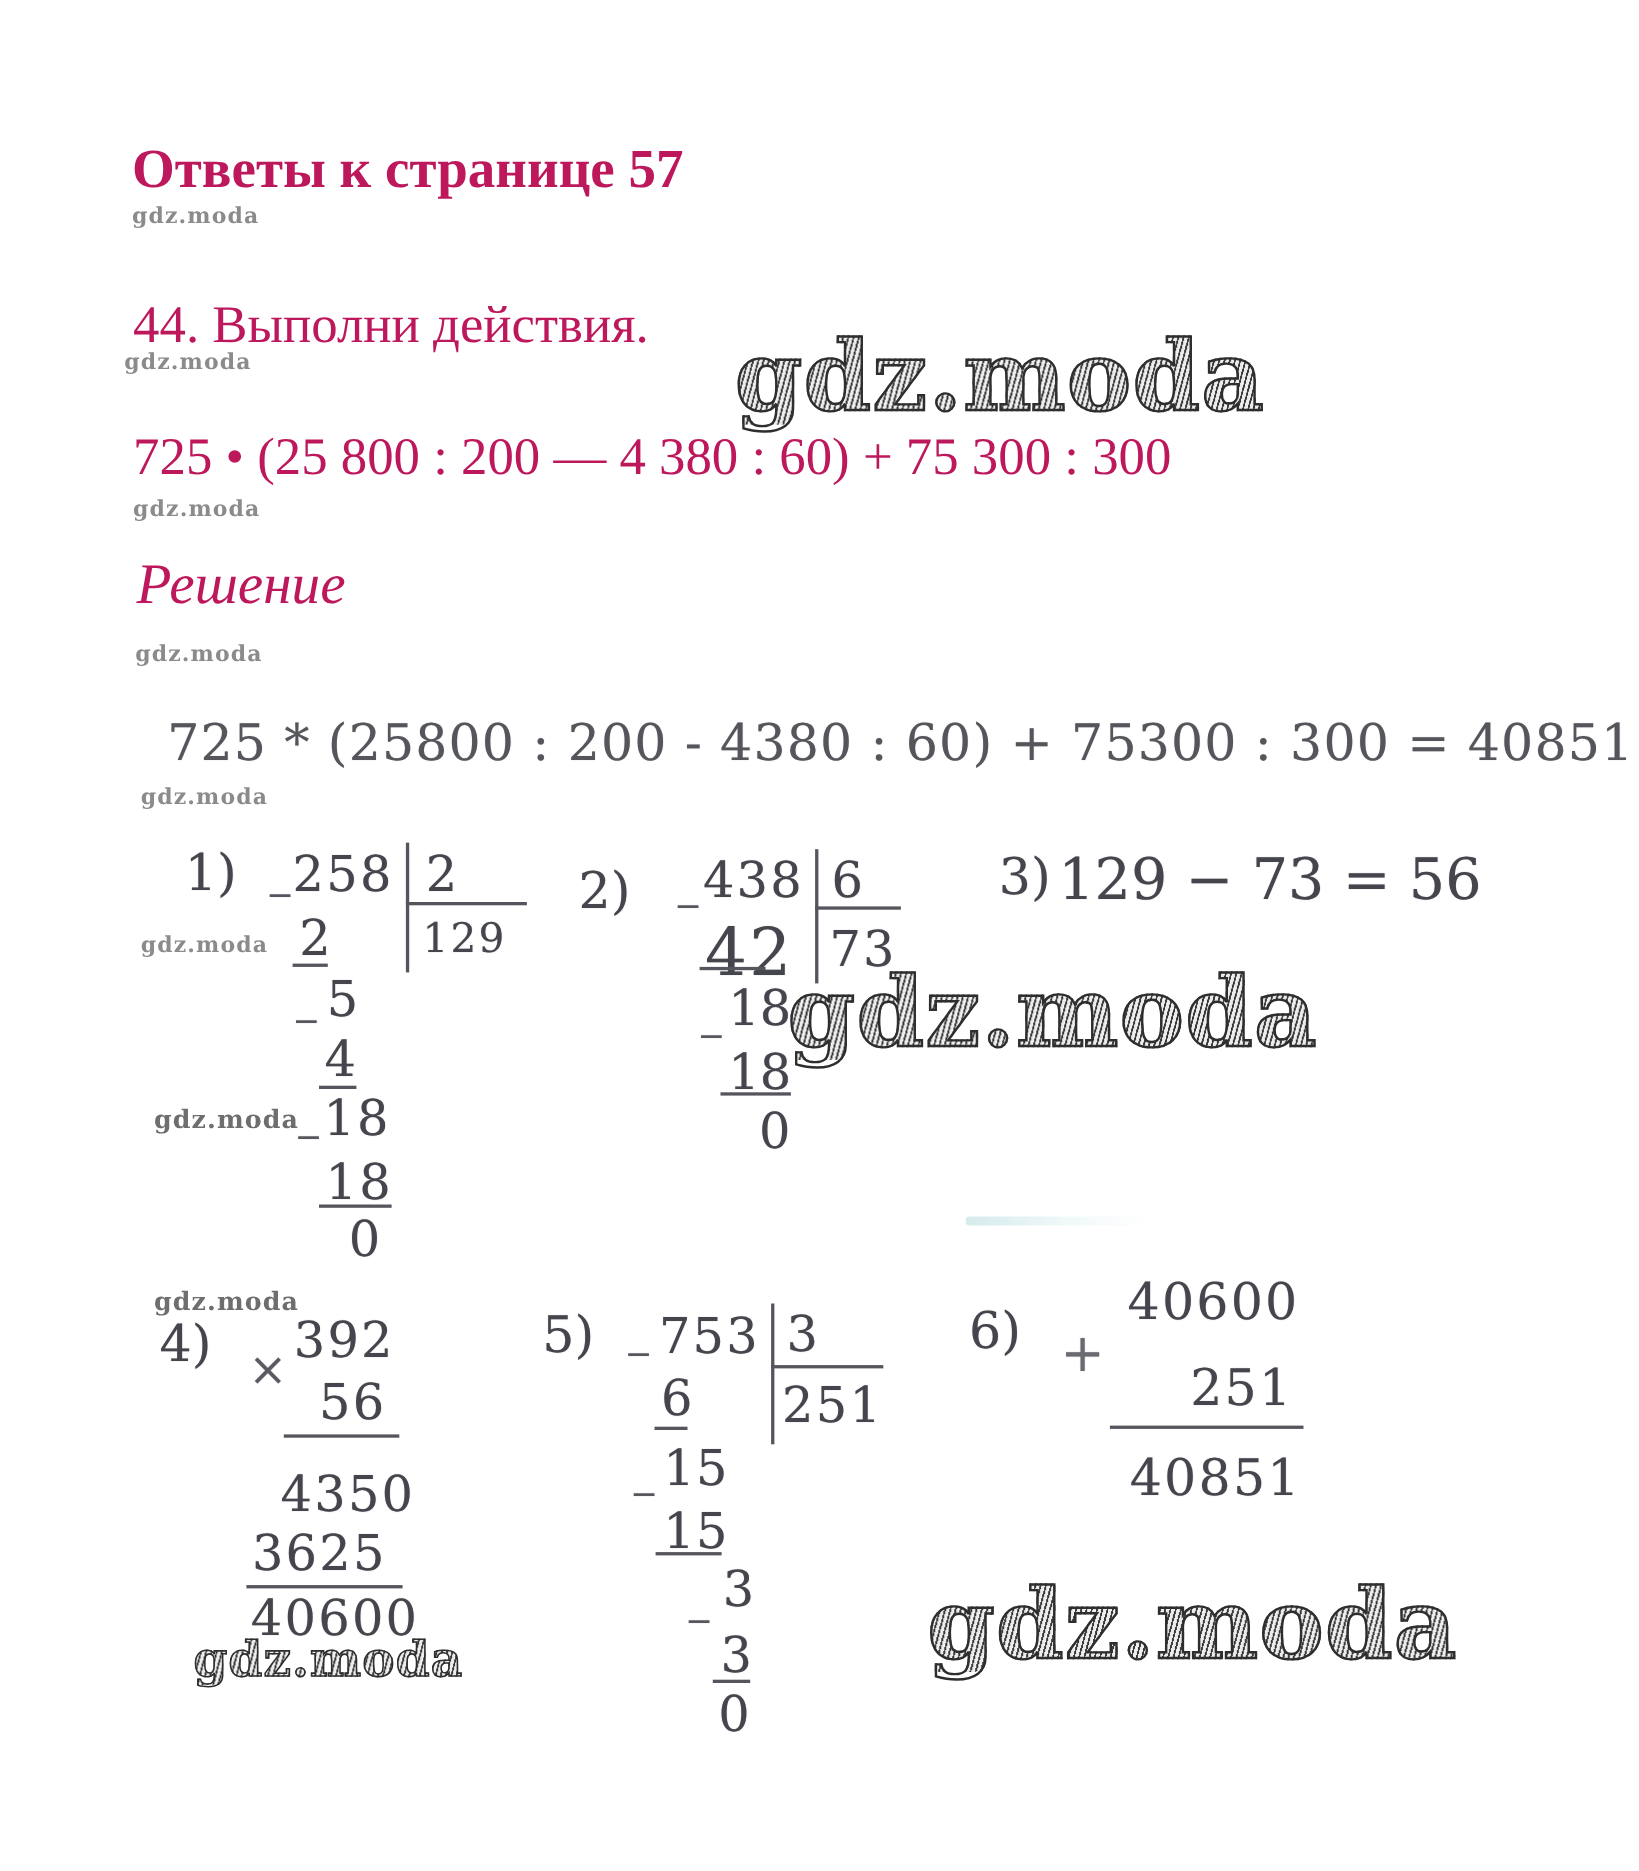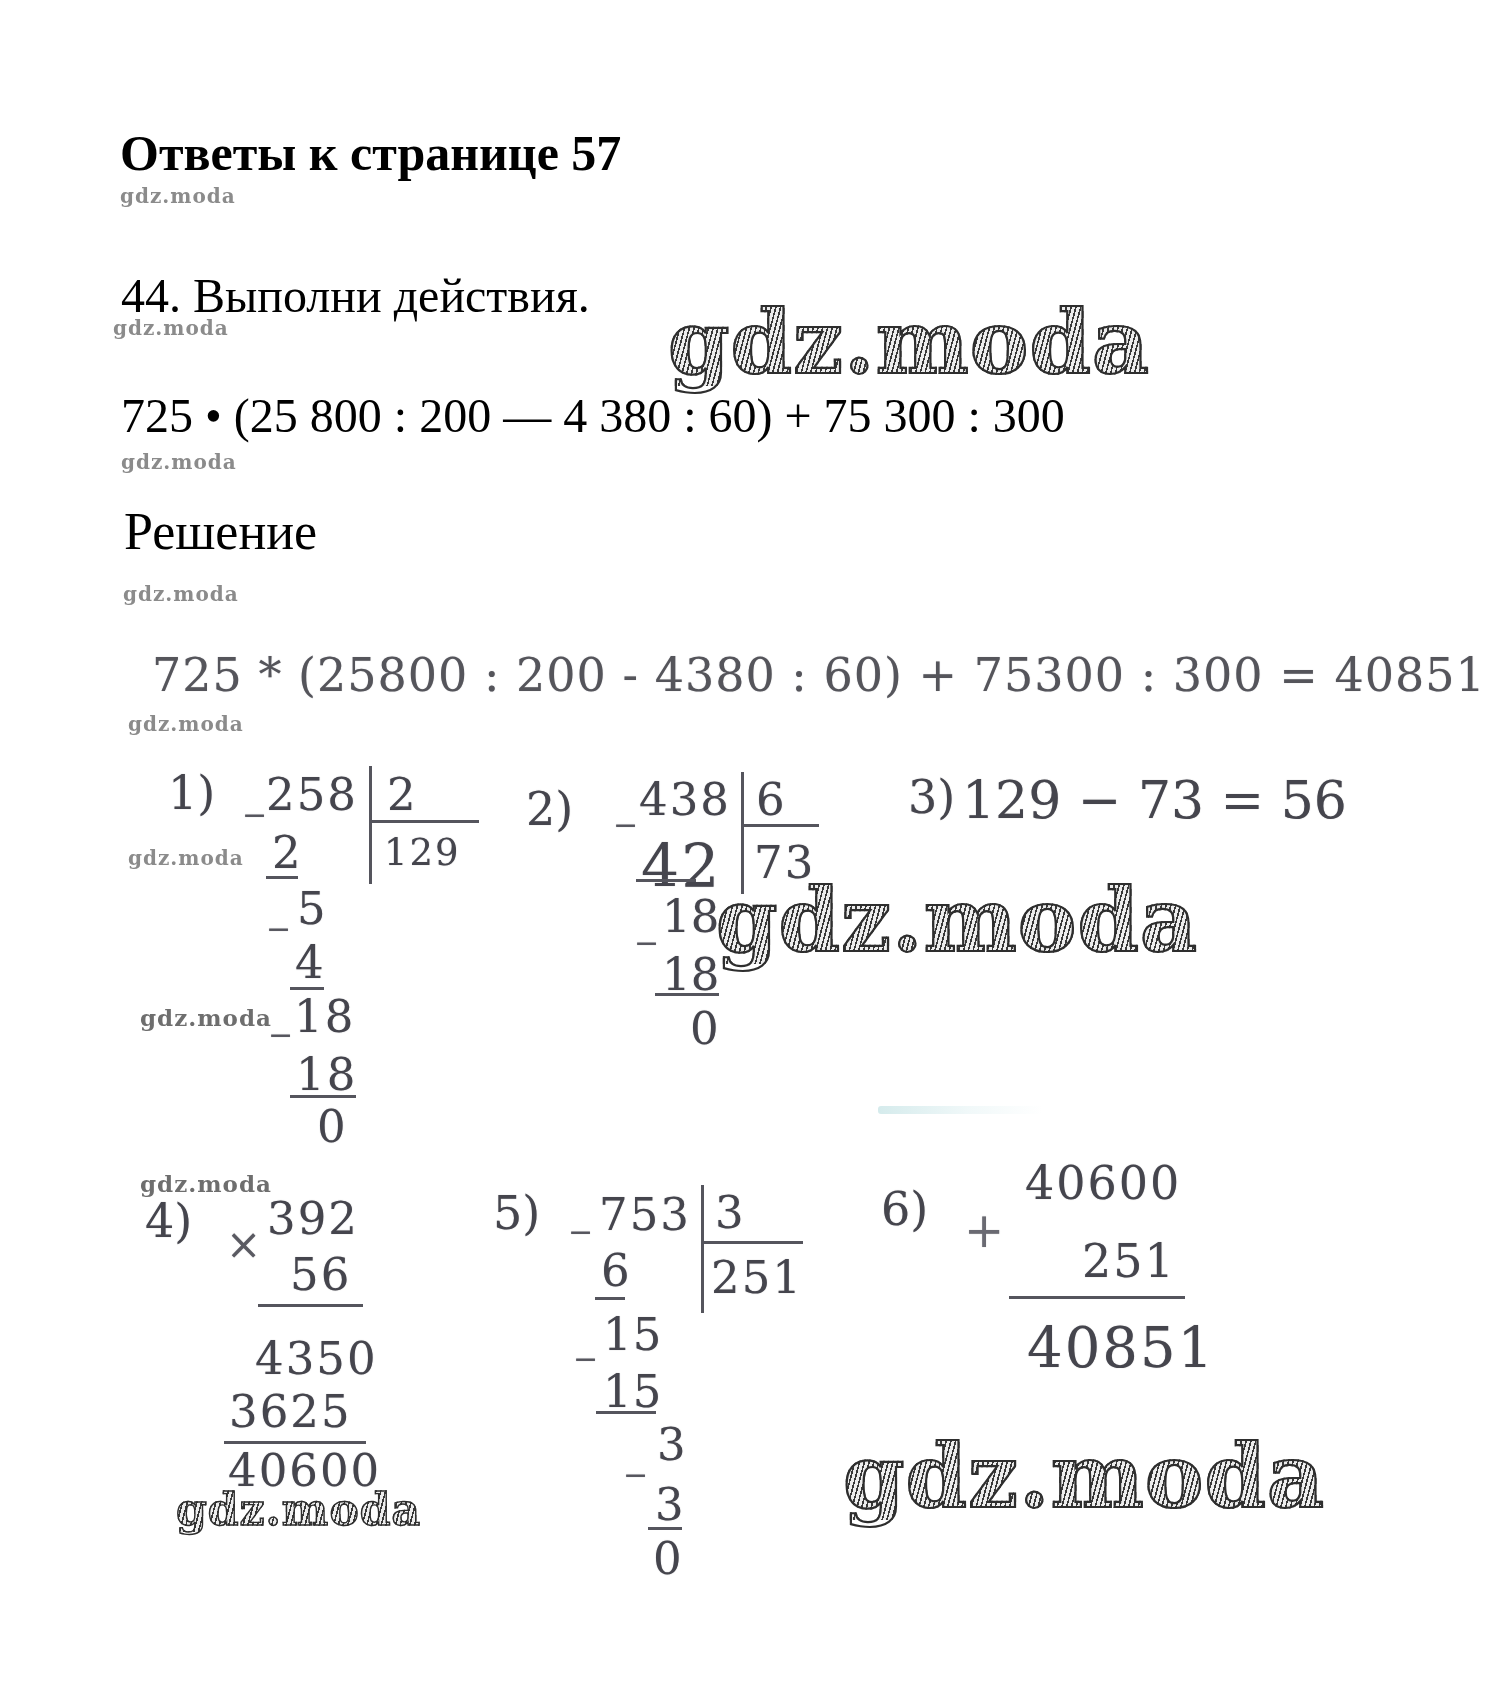--- a/index.html
+++ b/index.html
@@ -1,21 +1,21 @@
 <!DOCTYPE html>
 <html><head>
 <meta charset="utf-8">
 <style>
   html,body{margin:0;padding:0;background:#ffffff;}
   .page{position:relative;width:1490px;height:1701px;background:#fff;overflow:hidden;
         font-family:"Liberation Serif",serif;color:#121212;}
   .t{position:absolute;white-space:nowrap;line-height:1;}
-  .serif{font-family:"Liberation Serif",serif;color:#000000;}
+  .serif{font-family:"Liberation Serif",serif;color:#be185d;}
   .bold{font-weight:bold;}
-  .italic{}
+  .italic{font-style:italic;}
   .scan{font-family:"DejaVu Serif",serif;color:#45454d;text-shadow:0 0 1px rgba(70,70,80,.45);}
   .hw{font-family:"DejaVu Serif",serif;color:#55555b;text-shadow:0 0 1px rgba(85,85,95,.4);letter-spacing:1px;}
   .ls2{letter-spacing:2px;}
   .minus{font-size:30px;color:#55555d;}
   .ln{position:absolute;background:#55555d;}
   .wm-s{position:absolute;white-space:nowrap;font-family:"DejaVu Serif",serif;font-weight:bold;
         color:#8b8b8b;font-size:20px;letter-spacing:1px;line-height:1;}
   .wm-s2{color:#6e6e6e;font-size:23px;}
   .wm-hatch{position:absolute;white-space:nowrap;font-family:"DejaVu Serif",serif;font-weight:bold;
         line-height:1;color:#6b6b6b;letter-spacing:1px;}
@@ -127,17 +127,17 @@
   <div class="t scan minus" style="left:623px;top:1460px;">−</div>
   <div class="t scan" style="left:655px;top:1482px;font-size:45px;">3</div>
   <div class="ln" style="left:648px;top:1527px;width:34px;height:3px;"></div>
   <div class="t scan" style="left:653px;top:1536px;font-size:45px;">0</div>
 
   <div class="t scan" style="left:881px;top:1186px;font-size:46px;">6)</div>
   <div class="t scan" style="left:964px;top:1206px;font-size:48px;color:#6a6a72;">+</div>
   <div class="t scan ls2" style="left:1025px;top:1160px;font-size:46px;">40600</div>
   <div class="t scan ls2" style="left:1082px;top:1238px;font-size:46px;">251</div>
   <div class="ln" style="left:1009px;top:1296px;width:176px;height:3px;"></div>
-  <div class="t scan ls2" style="left:1027px;top:1320px;font-size:56px;text-align:center;">40851</div>
+  <div class="t scan ls2" style="left:1027px;top:1320px;font-size:46px;text-align:center;">40851</div>
 
   <div class="wm-hatch" style="left:843px;top:1432px;font-size:88px;">gdz.moda</div>
 
 </div>
 
 </body></html>

